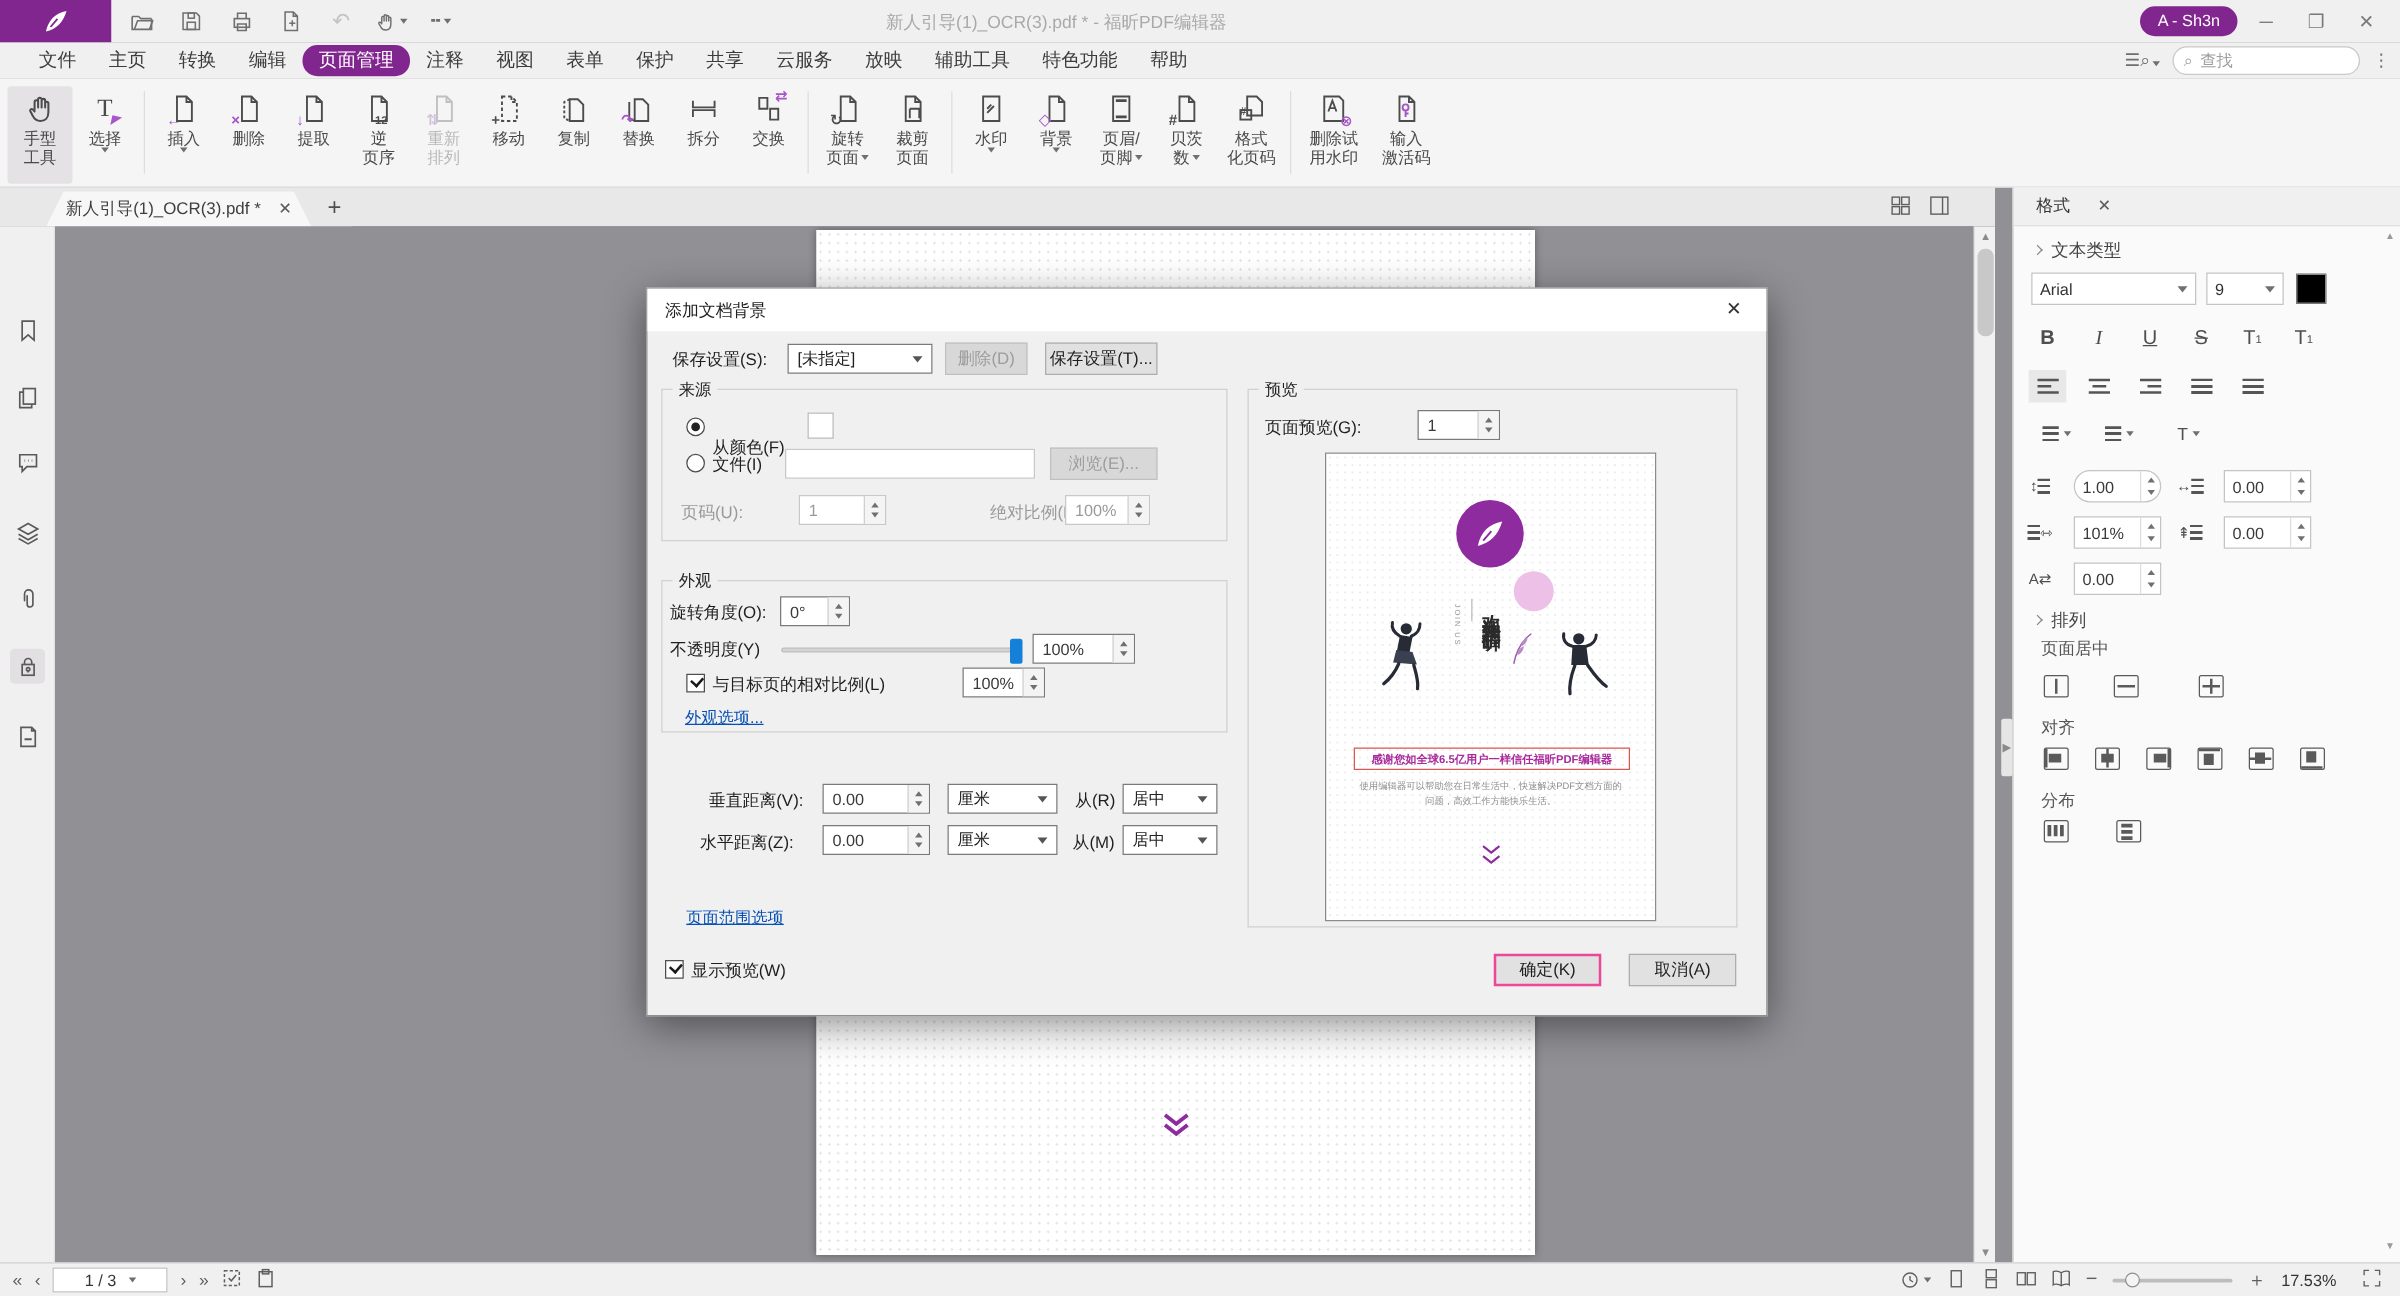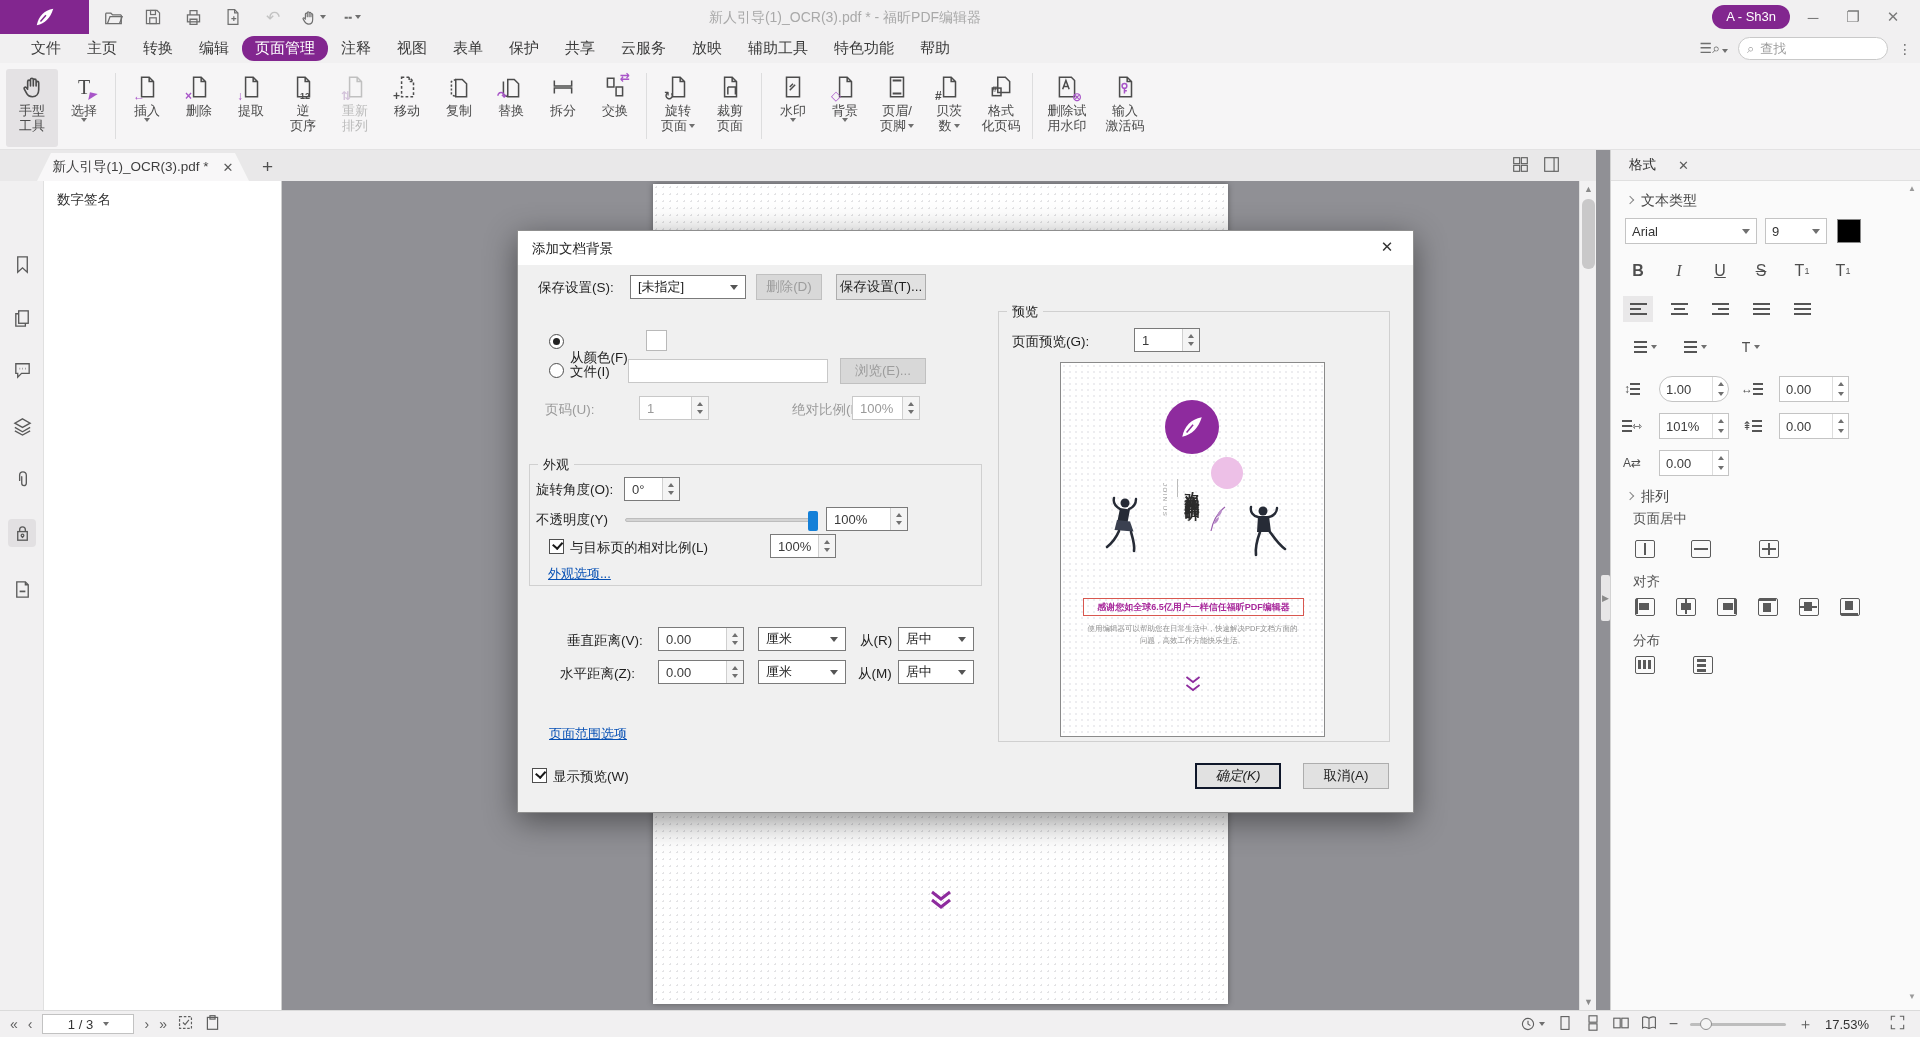--- a/index.html
+++ b/index.html
@@ -129,21 +129,21 @@
   .inp { position:absolute; background:#fff; border:1px solid #7a7a7a; height:24px; font-size:13px; display:flex; align-items:center; padding:0 6px; color:#222; }
   .inp.dis { border-color:#c8c8c8; color:#9a9a9a; }
   .spin { position:absolute; background:#fff; border:1px solid #7a7a7a; height:24px; font-size:13px; display:flex; align-items:center; }
   .spin .v { padding-left:7px; }
   .spin .sbx { margin-left:auto; width:17px; height:100%; border-left:1px solid #cfcfcf; display:flex; flex-direction:column; align-items:center; justify-content:space-evenly; background:#f4f4f4; }
   .spin.dis { border-color:#c8c8c8; color:#9a9a9a; }
   .combo { position:absolute; background:#fff; border:1px solid #7a7a7a; height:24px; font-size:13px; display:flex; align-items:center; padding-left:7px; color:#222; }
   .combo .car { margin-left:auto; margin-right:7px; width:0; height:0; border-left:4.5px solid transparent; border-right:4.5px solid transparent; border-top:5px solid #555; }
   .btn { position:absolute; background:#e1e1e1; border:1px solid #adadad; height:26px; font-size:13.5px; color:#1f1f1f; display:flex; align-items:center; justify-content:center; }
   .btn.dis { background:#d8d8d8; border-color:#c0c0c0; color:#9d9d9d; }
-  .btn.def { border:2px solid #0f172a;font-style:italic; }
+  .btn.def { border:2px solid #ec4899; }
   .radio { position:absolute; width:15px; height:15px; border:1px solid #4e4e4e; border-radius:50%; background:#fff; }
   .radio.on::after { content:""; position:absolute; left:3px; top:3px; width:7px; height:7px; border-radius:50%; background:#222; }
   .cbx { position:absolute; width:15px; height:15px; border:1px solid #4e4e4e; background:#fff; }
   .cbx.on::after { content:""; position:absolute; left:2.5px; top:1px; width:7px; height:4.5px; border-left:2px solid #1a1a1a; border-bottom:2px solid #1a1a1a; transform:rotate(-48deg); }
   .link { position:absolute; font-size:13px; color:#0750b4; text-decoration:underline; }
   .sld-track { position:absolute; height:4px; background:#d4d4d4; border:1px solid #bdbdbd; border-radius:2px; }
   .sld-knob { position:absolute; top:-8px; width:10px; height:20px; background:#1480d8; border-radius:2px; }
 
   
   .pvw-page { position:absolute; left:542px; top:131px; width:265px; height:375px; background:#fff; border:1px solid #8a8a8a;
@@ -593,23 +593,20 @@
         </svg>
     </span>
     <span class="strip-ico" style="top:394px;">
       <svg viewBox="0 0 22 22">
           <path d="M5 3 h9 l3 3 v13 H5 Z M14 3 v3 h3"></path>
           <path d="M8 13 h6" stroke-width="1.8"></path>
         </svg>
     </span>
   </div>
 
-  <div class="leftpanel">
-    <div class="lp-title">数字签名</div>
-  </div>
   <div class="lsplit">◀</div>
   <div class="rsplit">▶</div>
 
   <div class="canvas">
     <div class="page">
       <span class="page-chevron">
         <svg class="chev" viewBox="0 0 22 11">
             <polyline points="2,2 11,9 20,2"></polyline>
           </svg>
         <svg class="chev" viewBox="0 0 22 11" style="margin-top:-3px;">
@@ -843,20 +840,23 @@
       <span>[未指定]</span>
         <span class="car"></span>
     </div>
     <div class="btn dis" style="left:238px; top:43px; width:66px;">
         <span>删除(D)</span>
       </div>
     <div class="btn" style="left:318px; top:43px; width:90px;">
         <span>保存设置(T)...</span>
       </div>
 
+    <div class="gbx" style="left:11px; top:80px; width:453px; height:122px;">
+      <span class="glab">来源</span>
+    </div>
     <span class="radio on" style="left:31px; top:103px;"></span>
     <span class="lbl" style="left:52px; top:118px;">从颜色(F)</span>
     <span class="abs" style="left:128px; top:99px; width:21px; height:21px; background:#fff; border:1px solid #b9b9b9;"></span>
     <span class="radio" style="left:31px; top:132px;"></span>
     <span class="lbl" style="left:52px; top:132px;">文件(I)</span>
     <div class="inp dis" style="left:110px; top:128px; width:200px;">
         <span></span>
       </div>
     <div class="btn dis" style="left:322px; top:127px; width:86px;">
         <span>浏览(E)...</span>

